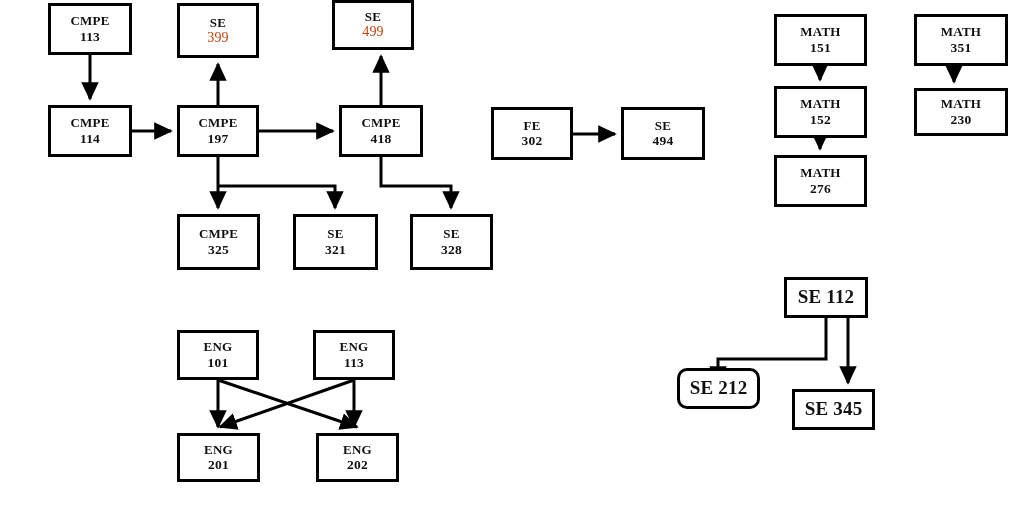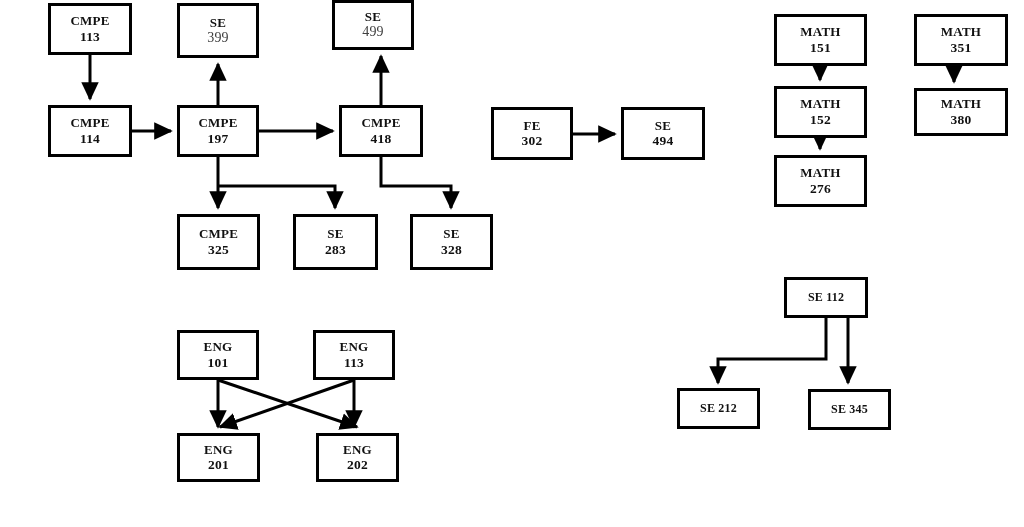--- a/index.html
+++ b/index.html
@@ -43,25 +43,25 @@
     letter-spacing: 0.2px;
   }
   .node .line2 {
     font-weight: bold;
     font-size: 13.5px;
     letter-spacing: 0.2px;
   }
   .node.light .line2 {
     font-weight: normal;
     font-size: 14px;
-    color: #404040;
+    color: #c2410c;
   }
   .node.single .line1 {
     font-weight: bold;
-    font-size: 12px;
+    font-size: 19px;
   }
 </style>
 </head>
 <body>
 
 <div id="canvas">
   <svg id="edge-layer" viewBox="0 0 1024 527" xmlns="http://www.w3.org/2000/svg">
     <defs>
       <marker id="arrowhead" markerWidth="7" markerHeight="7" refX="5.6" refY="3.1" orient="auto" markerUnits="strokeWidth">
         <path d="M 0,0.2 L 6.2,3.1 L 0,6.0 z" fill="#000000"></path>
@@ -112,21 +112,21 @@
       <div class="node light" style="left: 284px; top: 0px; width: 82px; height: 50px; border-color: rgb(0, 0, 0);">
         <span class="line1">SE</span>
         <span class="line2">499</span>
       </div>
       <div class="node" style="left: 129px; top: 214px; width: 83px; height: 56px; border-color: rgb(0, 0, 0);">
         <span class="line1">CMPE</span>
         <span class="line2">325</span>
       </div>
       <div class="node" style="left: 245px; top: 214px; width: 85px; height: 56px; border-color: rgb(0, 0, 0);">
         <span class="line1">SE</span>
-        <span class="line2">283</span>
+        <span class="line2">321</span>
       </div>
       <div class="node" style="left: 362px; top: 214px; width: 83px; height: 56px; border-color: rgb(0, 0, 0);">
         <span class="line1">SE</span>
         <span class="line2">328</span>
       </div>
       <div class="node" style="left: 443px; top: 107px; width: 82px; height: 53px; border-color: rgb(0, 0, 0);">
         <span class="line1">FE</span>
         <span class="line2">302</span>
       </div>
       <div class="node" style="left: 573px; top: 107px; width: 84px; height: 53px; border-color: rgb(0, 0, 0);">
@@ -144,29 +144,29 @@
       <div class="node" style="left: 726px; top: 155px; width: 93px; height: 52px; border-color: rgb(0, 0, 0);">
         <span class="line1">MATH</span>
         <span class="line2">276</span>
       </div>
       <div class="node" style="left: 866px; top: 14px; width: 94px; height: 52px; border-color: rgb(0, 0, 0);">
         <span class="line1">MATH</span>
         <span class="line2">351</span>
       </div>
       <div class="node" style="left: 866px; top: 88px; width: 94px; height: 48px; border-color: rgb(0, 0, 0);">
         <span class="line1">MATH</span>
-        <span class="line2">380</span>
+        <span class="line2">230</span>
       </div>
       <div class="node single" style="left: 736px; top: 277px; width: 84px; height: 41px; border-color: rgb(0, 0, 0);">
         <span class="line1">SE 112</span>
       </div>
-      <div class="node single" style="left: 629px; top: 388px; width: 83px; height: 41px; border-color: rgb(0, 0, 0);">
+      <div class="node single" style="left: 629px; top: 368px; width: 83px; height: 41px; border-color: rgb(0, 0, 0); border-radius: 10px;">
         <span class="line1">SE 212</span>
       </div>
-      <div class="node single" style="left: 760px; top: 389px; width: 83px; height: 41px; border-color: rgb(0, 0, 0); text-align: center;">
+      <div class="node single" style="left: 744px; top: 389px; width: 83px; height: 41px; border-color: rgb(0, 0, 0); text-align: center;">
         <span class="line1">SE 345</span>
       </div>
       <div class="node" style="left: 129px; top: 330px; width: 82px; height: 50px; border-color: rgb(0, 0, 0);">
         <span class="line1">ENG</span>
         <span class="line2">101</span>
       </div>
       <div class="node" style="left: 265px; top: 330px; width: 82px; height: 50px; border-color: rgb(0, 0, 0);">
         <span class="line1">ENG</span>
         <span class="line2">113</span>
       </div>

